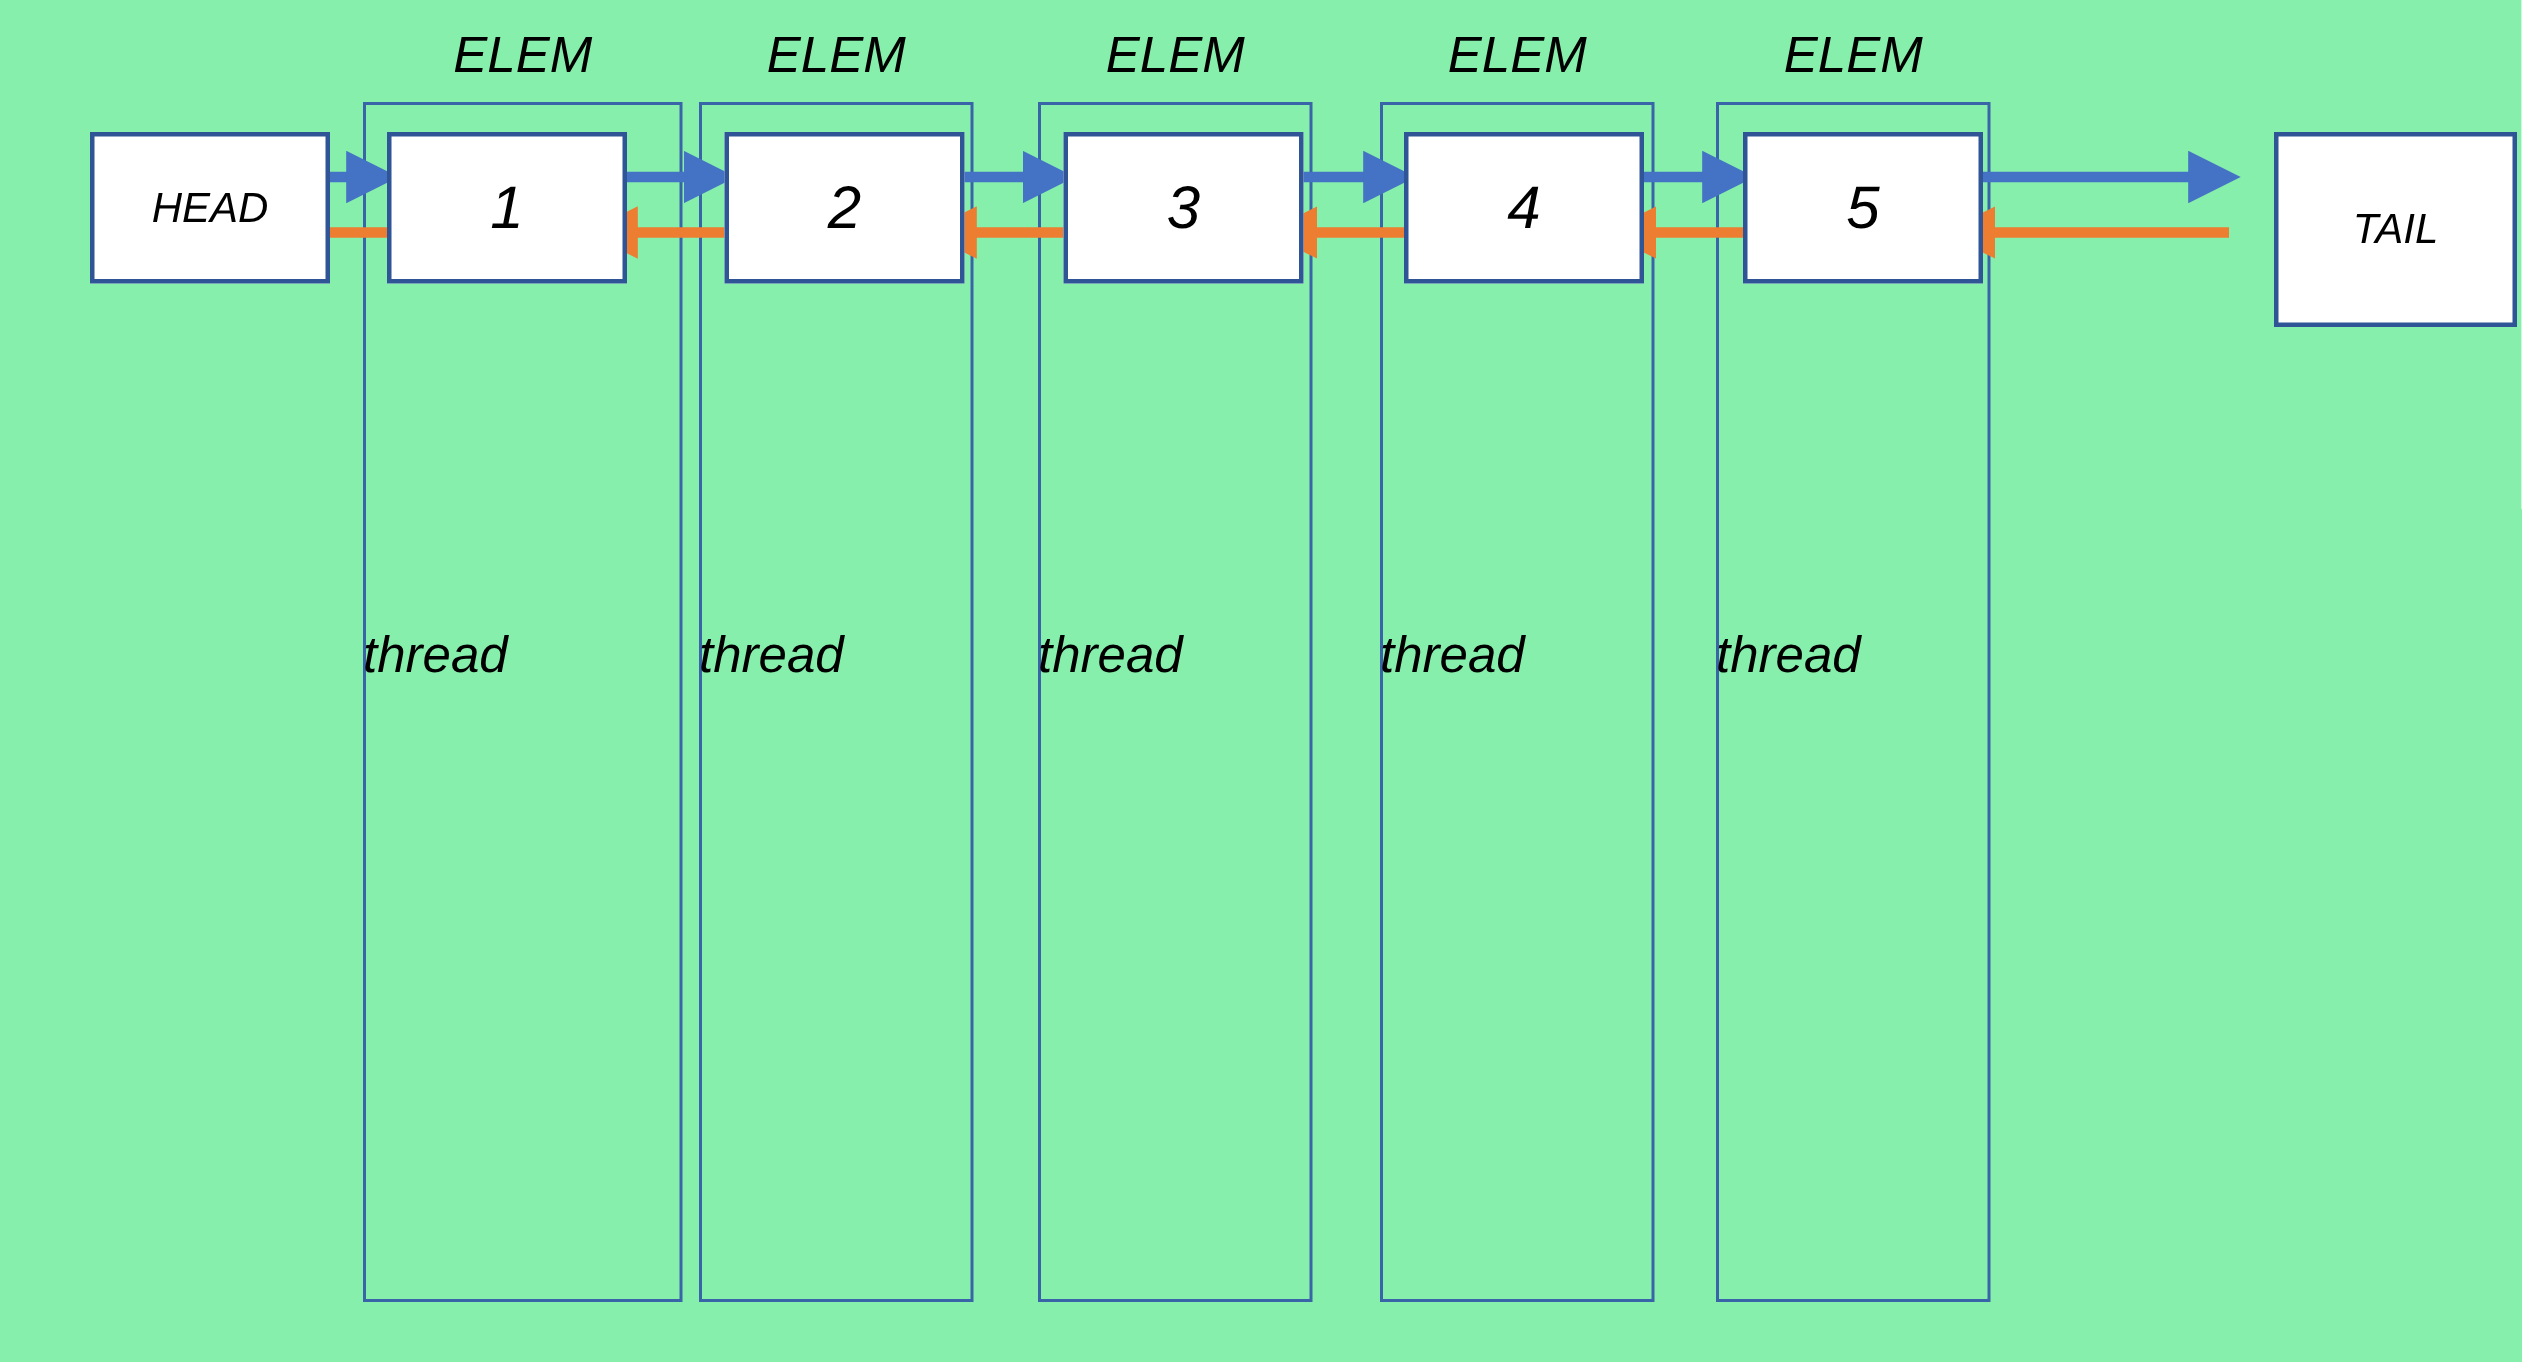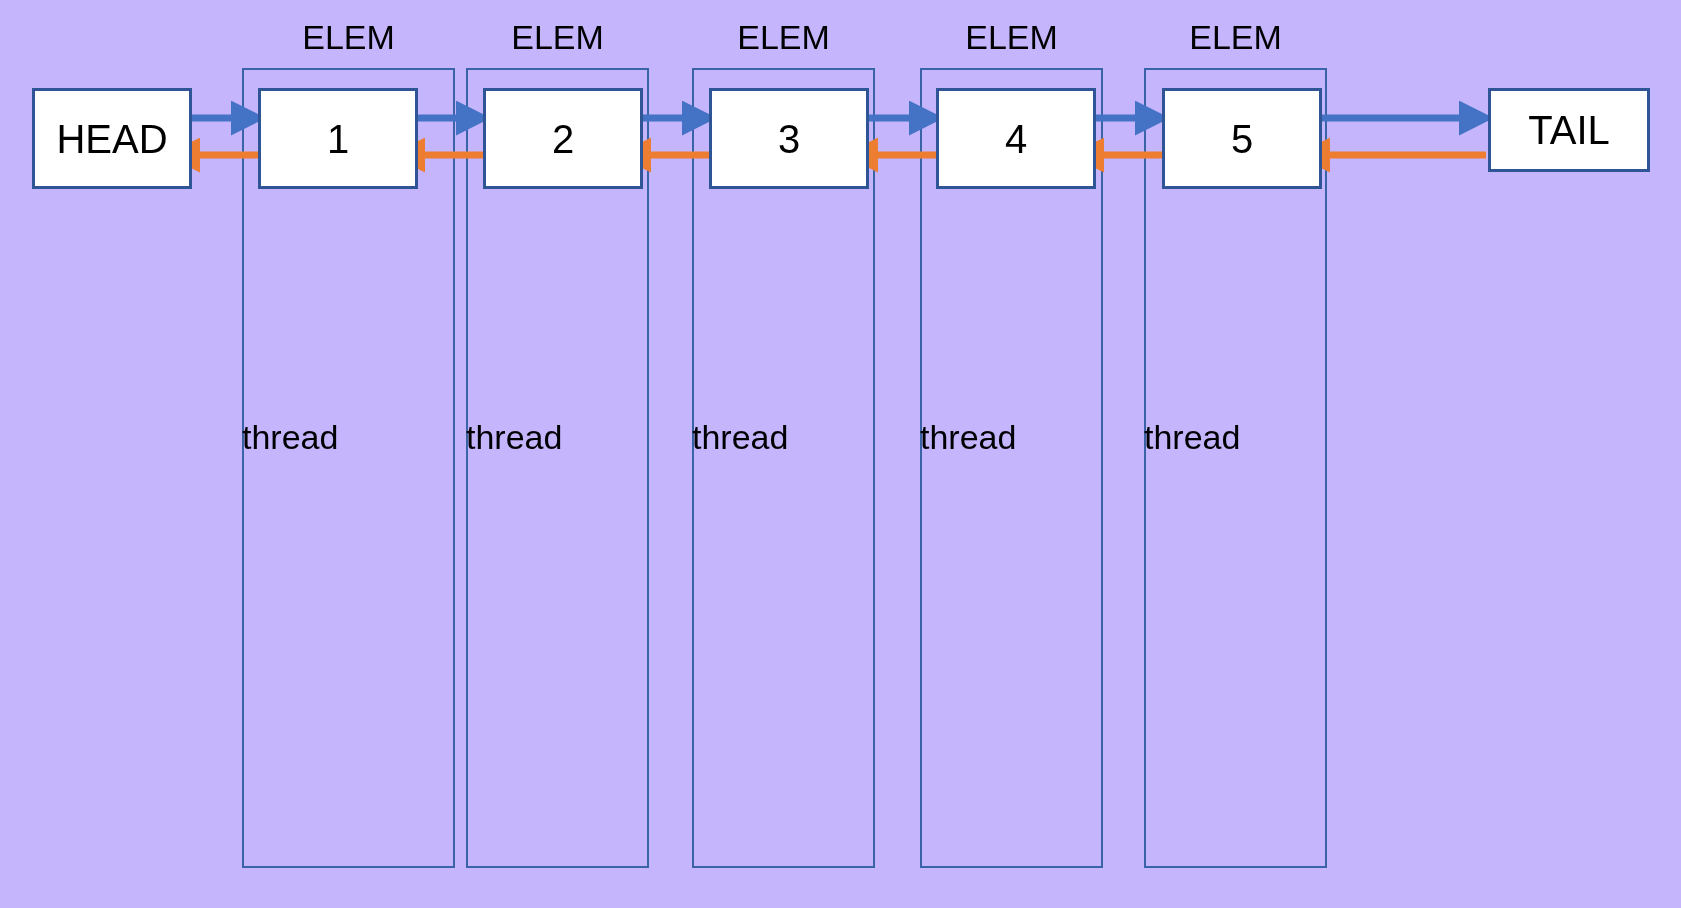--- a/index.html
+++ b/index.html
@@ -7,37 +7,39 @@
     padding: 0;
     background: #ffffff;
   }
   body {
     font-family: "Liberation Sans", sans-serif;
   }
   #canvas {
     position: relative;
     width: 1681px;
     height: 908px;
-    background: #c4b5fd;
+    background: #86efac;
     overflow: hidden;
+    font-style: italic;
   }
   .box {
     position: absolute;
     box-sizing: border-box;
     border: 3px solid #2F5597;
     background: #ffffff;
     display: flex;
     align-items: center;
     justify-content: center;
     color: #000000;
     font-size: 40px;
     line-height: 1;
   }
   .endpoint-box {
-    font-size: 40px;
+    font-size: 28px;
+    margin-left: 28px;
   }
   .elem-container {
     position: absolute;
     box-sizing: border-box;
     border: 2px solid #3A64A8;
     background: transparent;
   }
   .elem-label {
     position: absolute;
     font-size: 34px;
@@ -120,15 +122,15 @@
   </svg>
 
   <div class="box endpoint-box" style="left:32px; top:88px; width:160px; height:101px;">HEAD</div>
 
   <div class="box inner-box" style="left:258px; top:88px; width:160px; height:101px;">1</div>
   <div class="box inner-box" style="left:483px; top:88px; width:160px; height:101px;">2</div>
   <div class="box inner-box" style="left:709px; top:88px; width:160px; height:101px;">3</div>
   <div class="box inner-box" style="left:936px; top:88px; width:160px; height:101px;">4</div>
   <div class="box inner-box" style="left:1162px; top:88px; width:160px; height:101px;">5</div>
 
-  <div class="box endpoint-box" style="left:1488px; top:88px; width:162px; height:84px;">TAIL</div>
+  <div class="box endpoint-box" style="left:1488px; top:88px; width:162px; height:130px;">TAIL</div>
 
 </div>
 
 </body></html>

